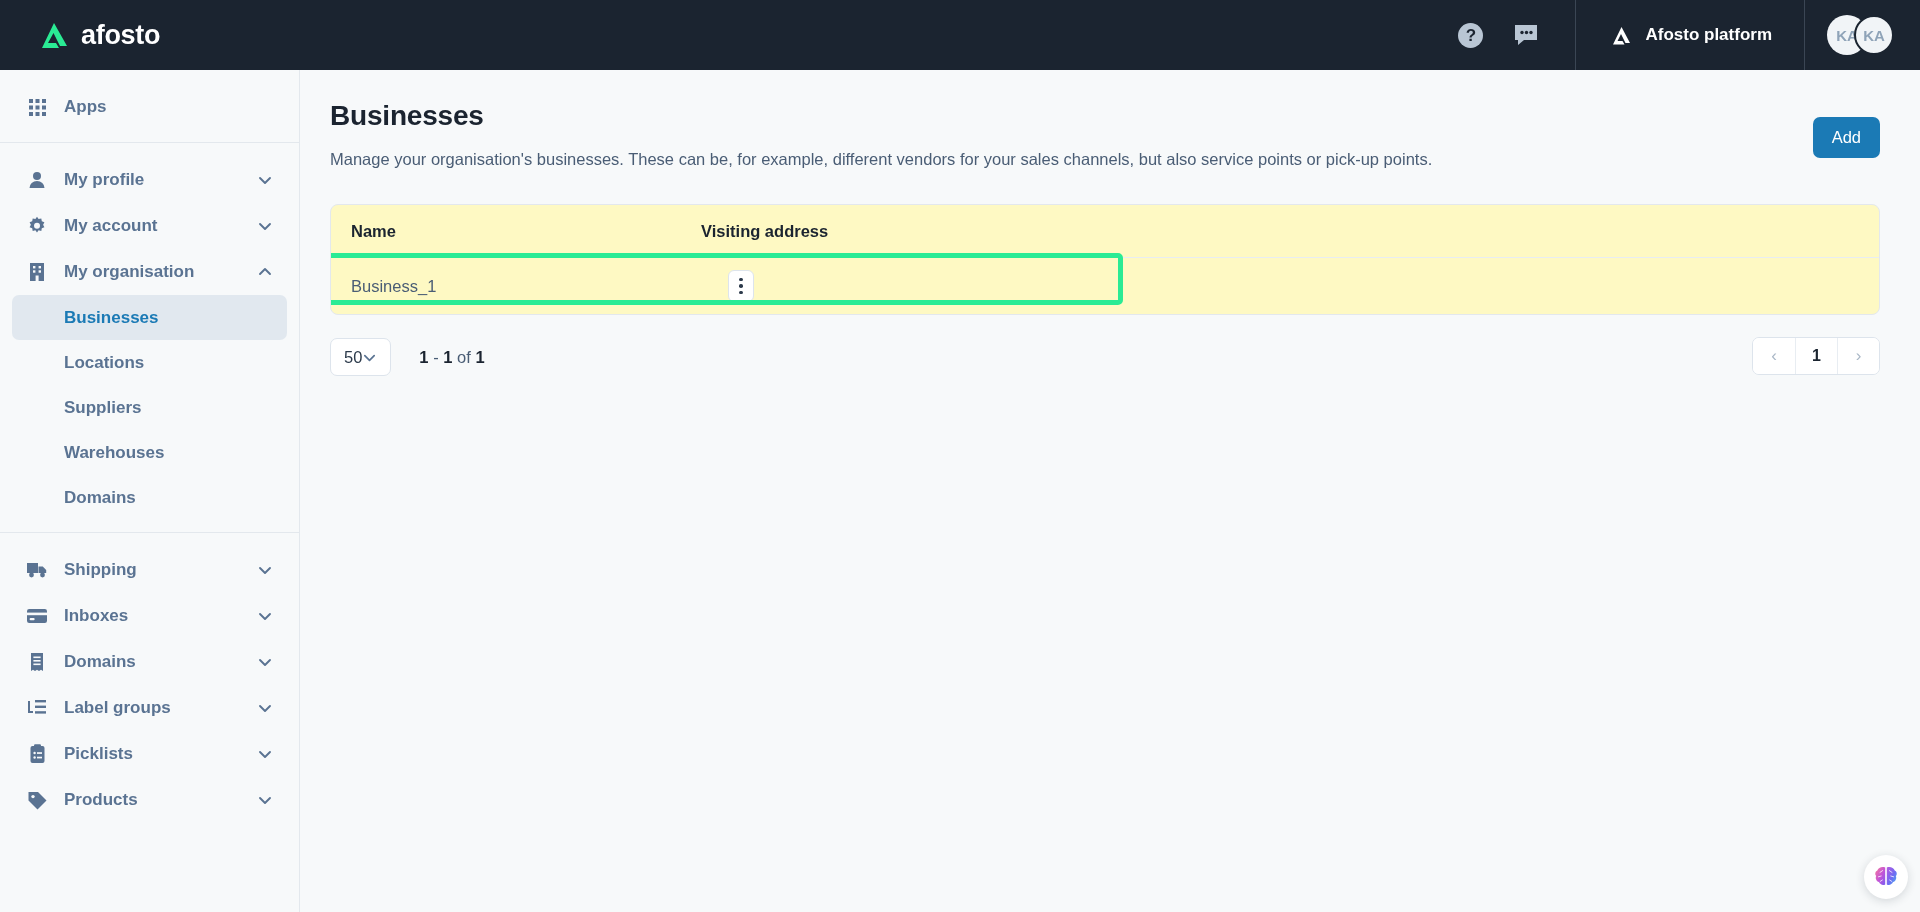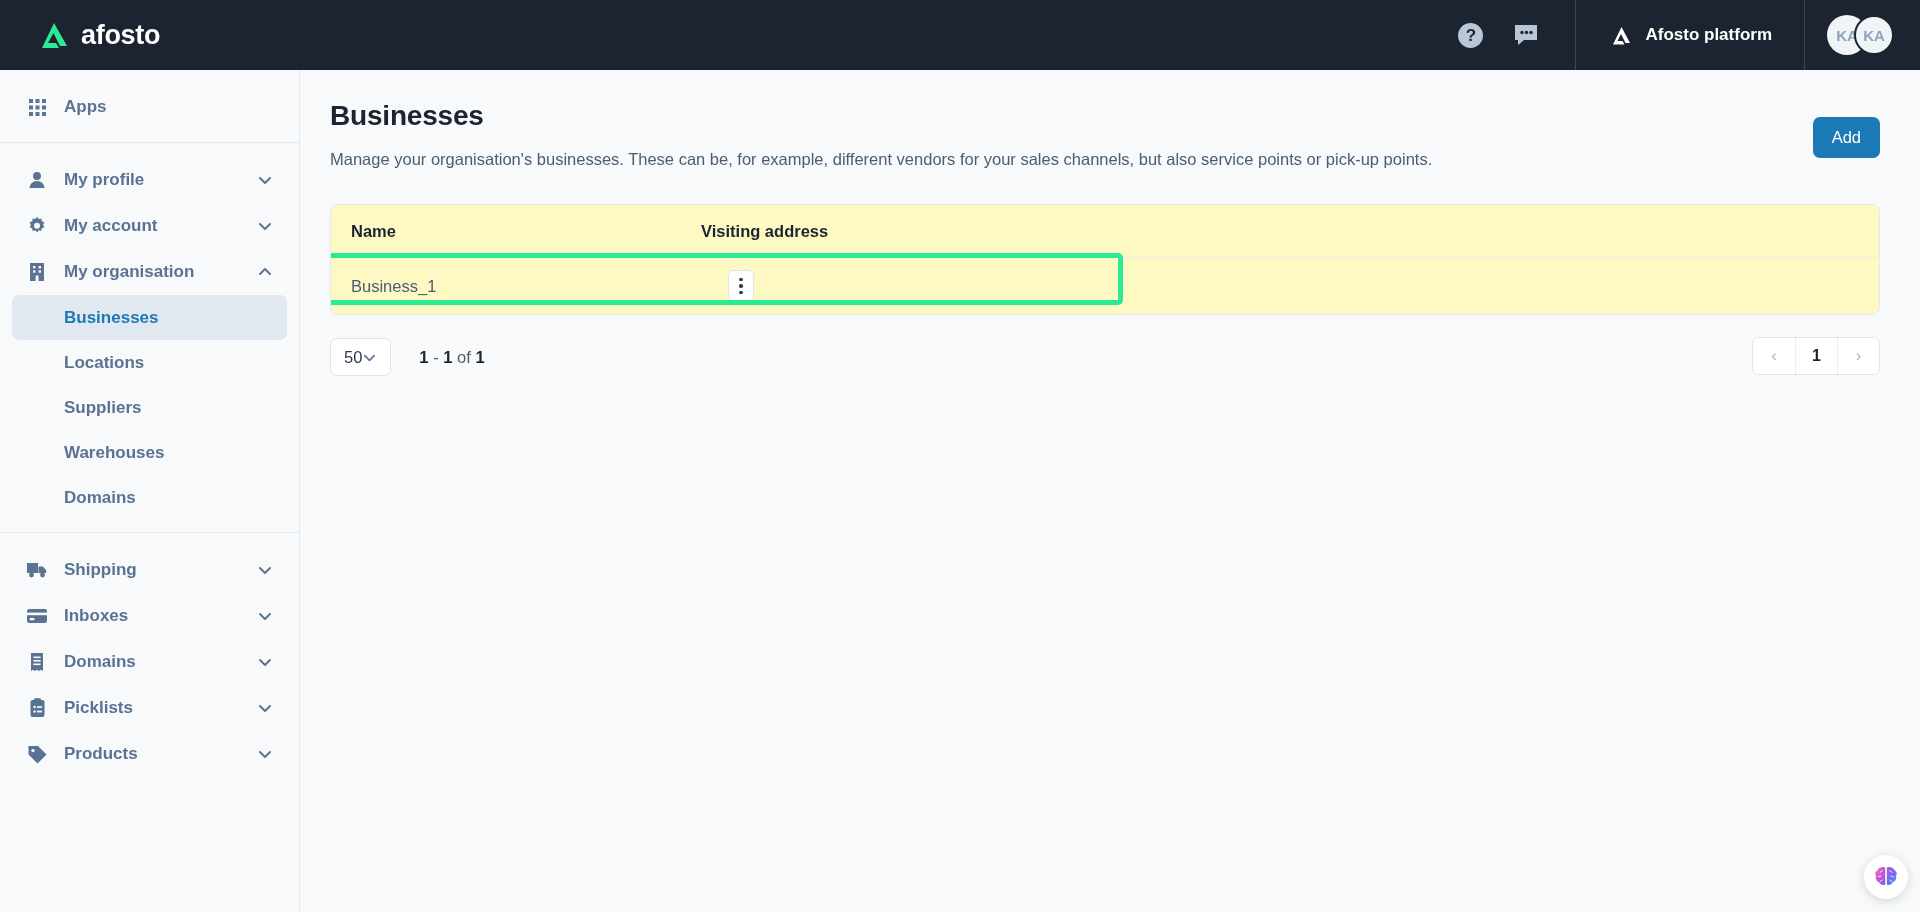--- a/index.html
+++ b/index.html
@@ -312,20 +312,36 @@
           <svg width="16" height="20" viewBox="0 0 16 20">
             <path d="M2 1 h12 v18 l-2-1.3 -2 1.3 -2-1.3 -2 1.3 -2-1.3 -2 1.3 z" fill="#5a7392"></path>
             <g fill="#f7f9fa">
               <rect x="4.4" y="4.5" width="7.2" height="1.6"></rect>
                 <rect x="4.4" y="8" width="7.2" height="1.6"></rect>
                 <rect x="4.4" y="11.5" width="7.2" height="1.6"></rect>
             </g>
           </svg>
         </span>
         <span class="nav-label">Domains</span>
+        <svg class="chev" viewBox="0 0 16 16">
+          <path d="M3 6 L8 11 L13 6" fill="none" stroke="#5a7392" stroke-width="1.9" stroke-linecap="round" stroke-linejoin="round"></path>
+        </svg>
+      </div>
+      <div class="nav-item">
+        <span class="nav-icon">
+          <svg width="21" height="18" viewBox="0 0 21 18">
+            <path d="M2 2 v11 h4" fill="none" stroke="#5a7392" stroke-width="2"></path>
+            <g fill="#5a7392">
+              <rect x="8" y="1" width="11" height="2.4"></rect>
+                <rect x="8" y="6.6" width="11" height="2.4"></rect>
+                <rect x="8" y="12.2" width="11" height="2.4"></rect>
+            </g>
+          </svg>
+        </span>
+        <span class="nav-label">Label groups</span>
         <svg class="chev" viewBox="0 0 16 16">
           <path d="M3 6 L8 11 L13 6" fill="none" stroke="#5a7392" stroke-width="1.9" stroke-linecap="round" stroke-linejoin="round"></path>
         </svg>
       </div>
       <div class="nav-item">
         <span class="nav-icon">
           <svg width="17" height="20" viewBox="0 0 17 20">
             <rect x="1.5" y="2" width="14" height="17" rx="2" fill="#5a7392"></rect>
             <rect x="5" y="0.3" width="7" height="3.6" rx="1.2" fill="#5a7392"></rect>
             <g fill="#f7f9fa">

